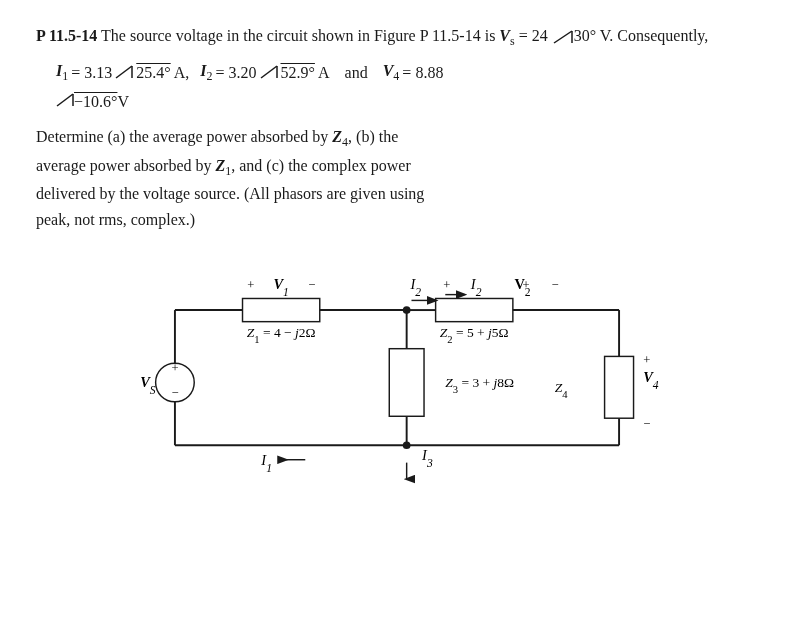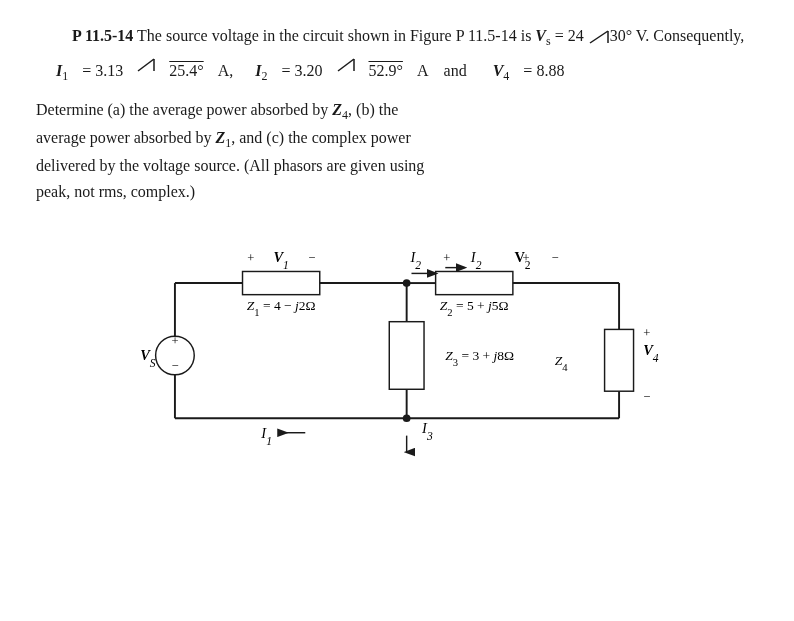--- a/index.html
+++ b/index.html
@@ -11,21 +11,20 @@
       font-size: 16px;
       color: #1a1a1a;
       overflow: hidden;
     }
     .page {
       padding: 24px 36px 20px 36px;
     }
     .problem-header {
       margin-bottom: 6px;
       line-height: 1.5;
-      margin-left: 36px;
     }
     .problem-header .bold-label {
       font-weight: bold;
     }
     .equations-line {
       margin: 8px 0 4px 20px;
       line-height: 1.6;
     }
     .description {
       margin: 10px 0 16px 0;
@@ -53,21 +52,21 @@
     <span> The source voltage in the circuit shown in Figure
 P 11.5-14 is <b><i>V</i></b><sub>s</sub> = 24 </span><span style="display:inline-flex;align-items:center;gap:1px;vertical-align:middle;">
       <svg width="22" height="16" viewBox="0 0 22 16" style="overflow:visible;vertical-align:middle;">
         <line x1="2" y1="14" x2="20" y2="2" stroke="#1a1a1a" stroke-width="1.5"></line>
         <line x1="20" y1="2" x2="20" y2="14" stroke="#1a1a1a" stroke-width="1.5"></line>
       </svg>
     </span><span>30° V. Consequently,</span>
   </div>
 
   <div class="equations-line">
-    <div style="display:flex;align-items:flex-start;flex-wrap:wrap;gap:0 14px;margin-bottom:2px;">
+    <div style="display:flex;align-items:center;flex-wrap:wrap;gap:0 3px;margin-bottom:2px;">
       <span><b><i>I</i></b><sub>1</sub></span>
       <span> = 3.13 </span>
       <span style="display:inline-flex;align-items:center;vertical-align:middle;">
         <svg width="18" height="14" viewBox="0 0 18 14" style="overflow:visible;vertical-align:middle;">
           <line x1="1" y1="13" x2="17" y2="1" stroke="#1a1a1a" stroke-width="1.5"></line>
           <line x1="17" y1="1" x2="17" y2="13" stroke="#1a1a1a" stroke-width="1.5"></line>
         </svg>
       </span>
       <span style="text-decoration:overline;">25.4°</span>
       <span> A, &nbsp;</span>
@@ -76,20 +75,30 @@
       <span style="display:inline-flex;align-items:center;vertical-align:middle;">
         <svg width="18" height="14" viewBox="0 0 18 14" style="overflow:visible;vertical-align:middle;">
           <line x1="1" y1="13" x2="17" y2="1" stroke="#1a1a1a" stroke-width="1.5"></line>
           <line x1="17" y1="1" x2="17" y2="13" stroke="#1a1a1a" stroke-width="1.5"></line>
         </svg>
       </span>
       <span style="text-decoration:overline;">52.9°</span>
       <span> A &nbsp;&nbsp; and &nbsp;&nbsp;</span>
       <span><b><i>V</i></b><sub>4</sub></span>
       <span> = 8.88</span>
+    </div>
+    <div style="display:flex;align-items:baseline;margin-left:0;">
+      <span style="display:inline-flex;align-items:center;vertical-align:middle;">
+        <svg width="18" height="14" viewBox="0 0 18 14" style="overflow:visible;vertical-align:middle;">
+          <line x1="1" y1="13" x2="17" y2="1" stroke="#1a1a1a" stroke-width="1.5"></line>
+          <line x1="17" y1="1" x2="17" y2="13" stroke="#1a1a1a" stroke-width="1.5"></line>
+        </svg>
+      </span>
+      <span style="text-decoration:overline;">−10.6°</span>
+      <span> V</span>
     </div>
   </div>
 
   <div class="description">
     <span>Determine (a) the average power absorbed by <b><i>Z</i></b><sub>4</sub>, (b) the</span><br>
     <span>average power absorbed by <b><i>Z</i></b><sub>1</sub>, and (c) the complex power</span><br>
     <span>delivered by the voltage source. (All phasors are given using</span><br>
     <span>peak, not rms, complex.)</span>
   </div>
 

